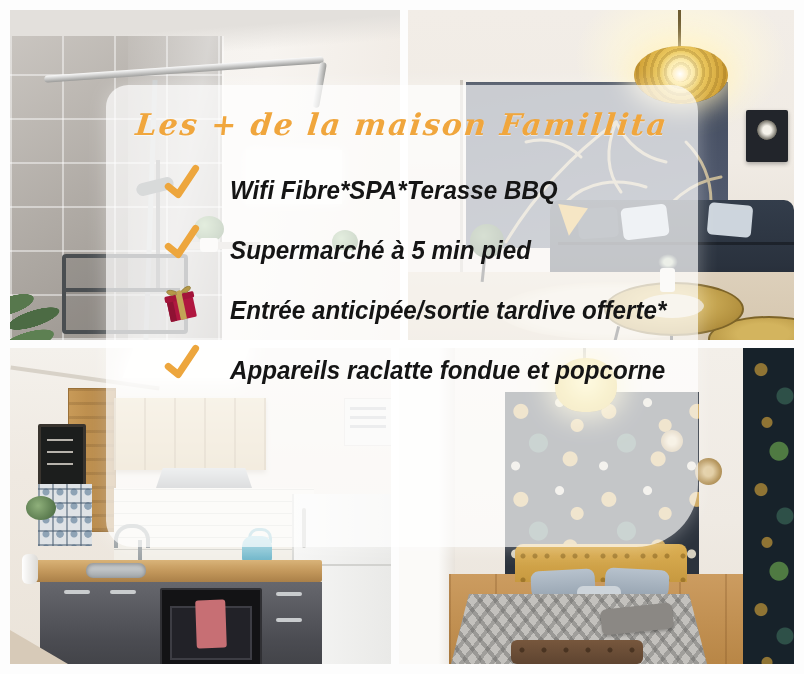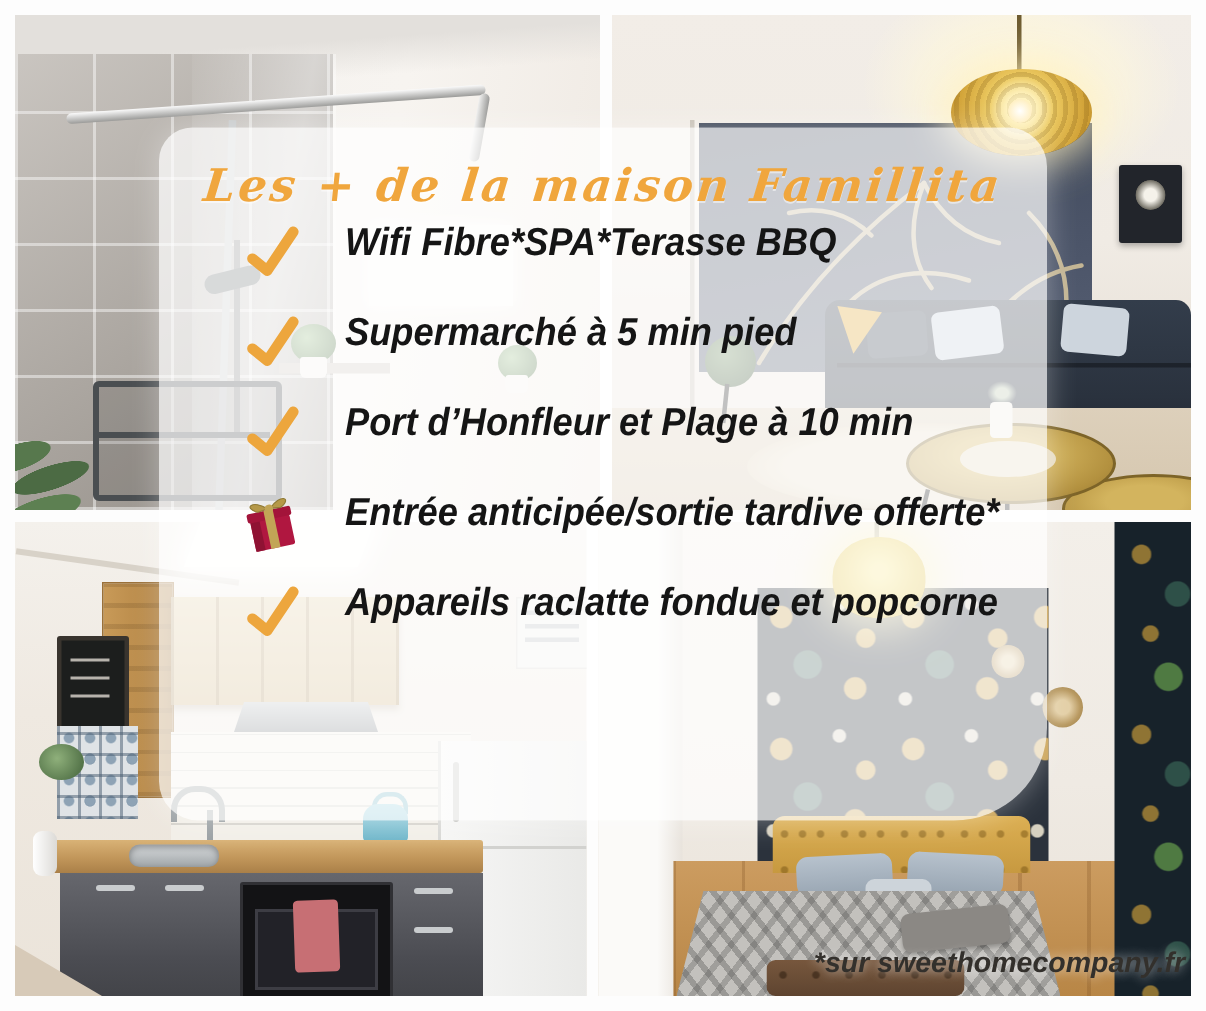--- a/index.html
+++ b/index.html
@@ -226,21 +226,21 @@
   .wicker-2{left:296px;top:110px;width:27px;height:27px;}
 
   
   .amenity-card{position:absolute;left:106px;top:85px;width:592px;height:462px;
     background:rgba(255,255,255,.72);border-radius:22px 26px 62px 26px;
     box-shadow:0 0 20px rgba(255,255,255,.35);}
   .card-title{margin:22px 20px 4px 20px;text-align:center;
     font-family:"DejaVu Serif", serif;font-style:italic;font-weight:700;
     font-size:30px;letter-spacing:2px;color:#f0a63d;transform:skewX(-6deg);
     text-shadow:0 1px 0 rgba(255,255,255,.5);}
-  .amenity-row{display:flex;align-items:flex-start;height:60px;padding-left:50px;}
+  .amenity-row{display:flex;align-items:flex-end;height:60px;padding-left:50px;}
   .row-icon{width:52px;height:46px;flex:0 0 52px;display:flex;align-items:center;justify-content:center;}
   .check-svg{width:44px;height:44px;transform:rotate(-6deg);}
   .gift-svg{width:52px;height:50px;}
   .amenity-label{margin-left:22px;font-family:"Liberation Sans", sans-serif;
     font-weight:700;font-style:italic;font-size:26px;color:#151515;
     white-space:nowrap;transform:scaleX(.93);transform-origin:left center;
     letter-spacing:0;}
 
   
   .footnote{position:absolute;right:14px;bottom:20px;
@@ -387,28 +387,20 @@
     <div class="amenity-row">
       <span class="row-icon">
         <svg class="check-svg" viewBox="0 0 44 44">
             <path d="M8 24 L17 33 L37 9" fill="none" stroke="#EDA63D" stroke-width="7" stroke-linecap="round" stroke-linejoin="round"></path>
           </svg>
       </span>
       <span class="amenity-label">Supermarché à 5 min pied</span>
     </div>
 
 
-    <div class="amenity-row">
-      <span class="row-icon">
-        <svg class="check-svg" viewBox="0 0 44 44">
-            <path d="M8 24 L17 33 L37 9" fill="none" stroke="#EDA63D" stroke-width="7" stroke-linecap="round" stroke-linejoin="round"></path>
-          </svg>
-      </span>
-      <span class="amenity-label">Port d’Honfleur et Plage à 10 min</span>
-    </div>
 
     <div class="amenity-row">
       <span class="row-icon">
         <svg class="gift-svg" viewBox="0 0 64 64">
           <g transform="rotate(-12 32 36)">
             <rect x="14" y="27" width="34" height="26" rx="2" fill="#B01740"></rect>
             <rect x="14" y="27" width="8" height="26" fill="#8F1233"></rect>
             <rect x="12" y="20" width="38" height="8" rx="2" fill="#A3143A"></rect>
             <rect x="27" y="20" width="8" height="33" fill="#C2A556"></rect>
             <path d="M31 19 C20 8 10 14 22 20 Z" fill="#B59848" stroke="#8F7A36" stroke-width="1"></path>
@@ -423,15 +415,14 @@
     <div class="amenity-row">
       <span class="row-icon">
         <svg class="check-svg" viewBox="0 0 44 44">
             <path d="M8 24 L17 33 L37 9" fill="none" stroke="#EDA63D" stroke-width="7" stroke-linecap="round" stroke-linejoin="round"></path>
           </svg>
       </span>
       <span class="amenity-label">Appareils raclatte fondue et popcorne</span>
     </div>
   </div>
 
-  <div class="footnote">*sur sweethomecompany.fr</div>
 
 </div>
 
 </body></html>

